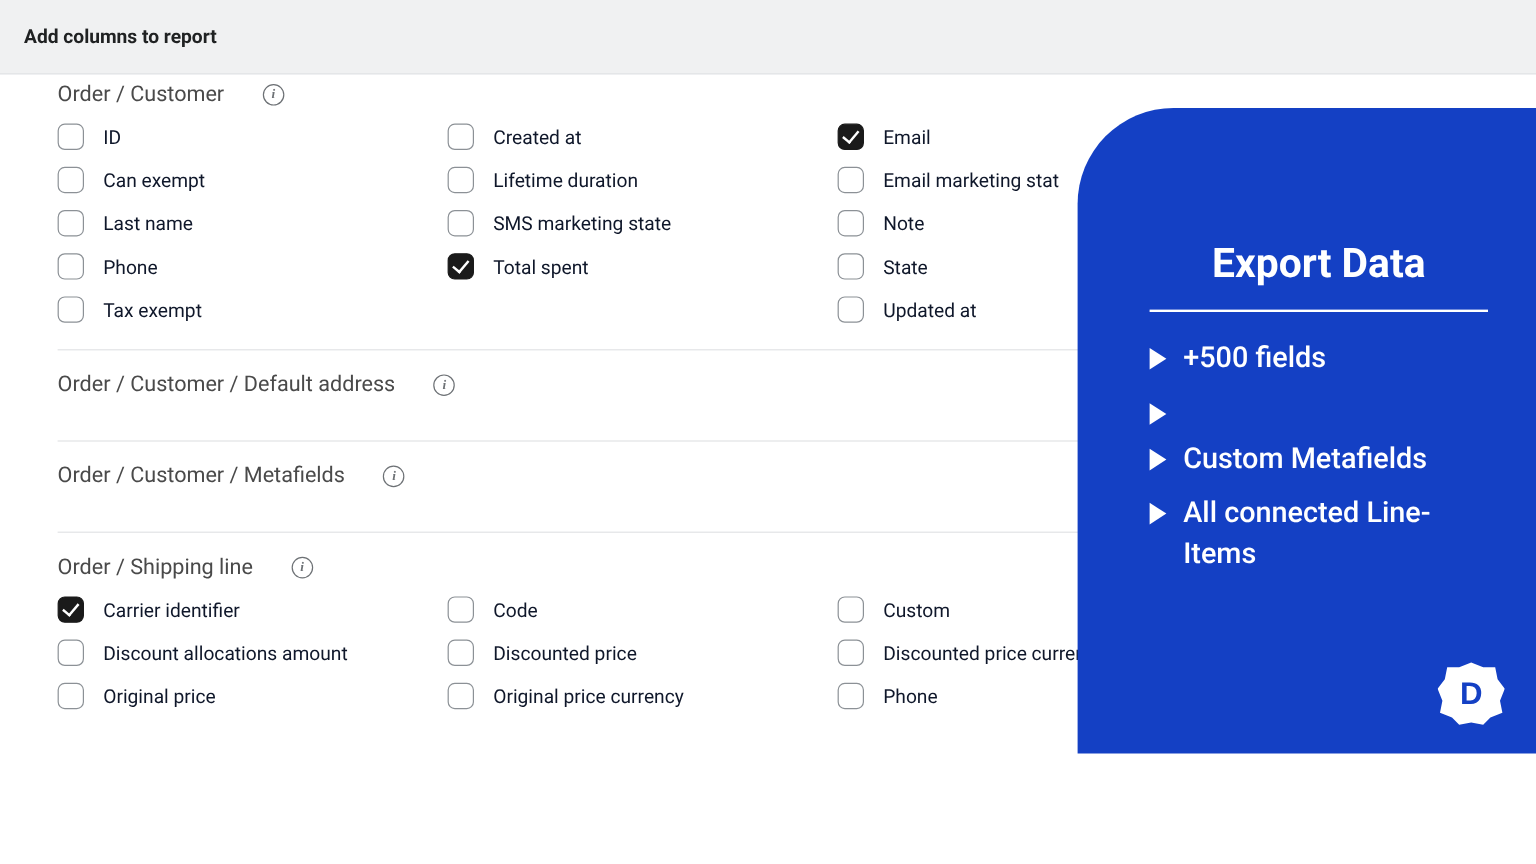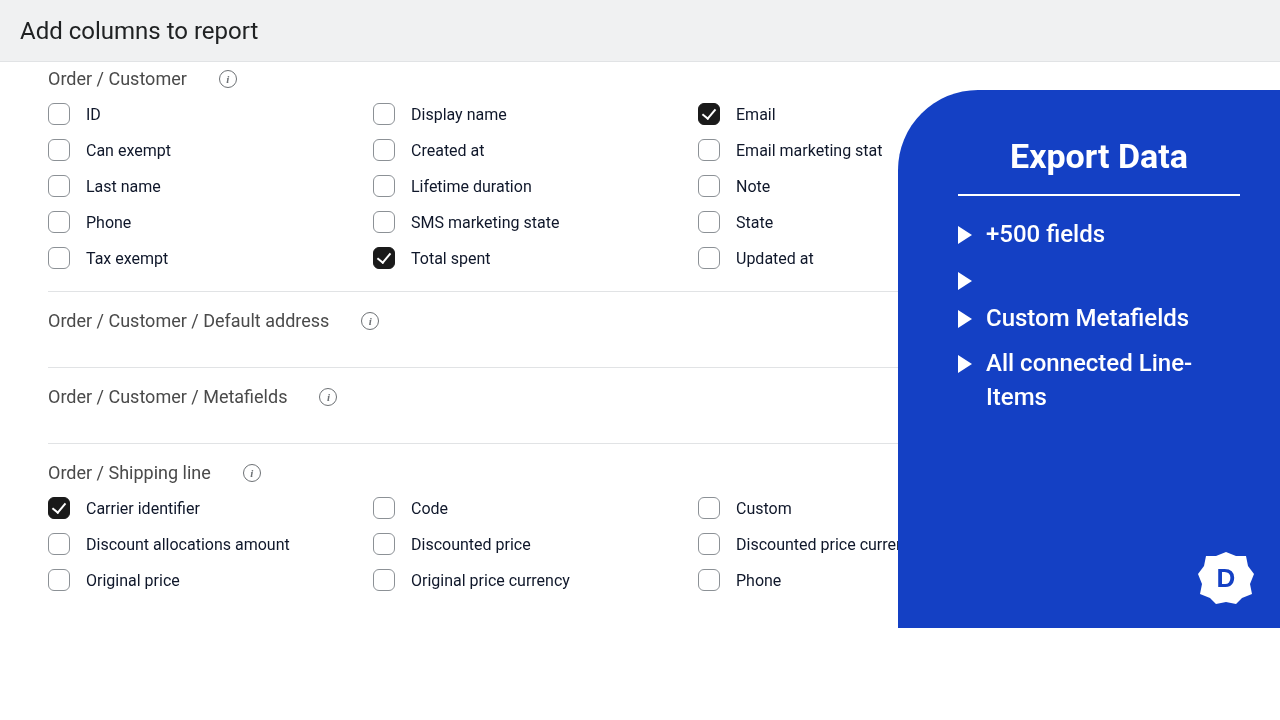--- a/index.html
+++ b/index.html
@@ -1,31 +1,31 @@
 <!DOCTYPE html>
 <html><head>
 <meta charset="utf-8">
 <style>
   * { box-sizing: border-box; margin: 0; padding: 0; }
   html, body { width: 1280px; height: 720px; font-family: -apple-system, BlinkMacSystemFont, "Segoe UI", Roboto, sans-serif; background: #fff; color: #202223; overflow: hidden; }
   .header { height: 62px; background: #f0f1f2; border-bottom: 1px solid #e1e3e5; display: flex; align-items: center; padding: 0 20px; }
-  .header h1 { font-size: 24px; font-weight: 400; color: #202223; }
+  .header h1 { font-size: 16px; font-weight: 700; color: #202223; }
   .content { padding: 0 48px; height: calc(720px - 62px); overflow: hidden; }
   .section-header { display: flex; align-items: center; gap: 32px; color: #4a4a4a; font-size: 18px; padding: 18px 0 14px 0; }
   .section-header.tight { padding-top: 6px; }
   .info-icon { width: 18px; height: 18px; border: 1.5px solid #6d7175; border-radius: 50%; display: inline-flex; align-items: center; justify-content: center; font-size: 11px; font-weight: 700; color: #6d7175; font-family: Georgia, serif; font-style: italic; }
   .grid { display: grid; grid-template-columns: 325px 325px 1fr; gap: 0; }
   .col { display: flex; flex-direction: column; gap: 14px; }
   .check-row { display: flex; align-items: center; gap: 16px; }
   .checkbox { width: 22px; height: 22px; border: 1.5px solid #8c9196; border-radius: 6px; background: #fff; flex-shrink: 0; position: relative; cursor: pointer; }
   .checkbox.checked { background: #1a1a1a; border-color: #1a1a1a; }
   .checkbox.checked::after { content: ""; position: absolute; left: 6px; top: 2px; width: 6px; height: 11px; border: solid #fff; border-width: 0 2.5px 2.5px 0; transform: rotate(40deg); }
   .check-label { font-size: 16px; color: #0f172a; }
   hr.divider { border: none; border-top: 1px solid #e1e3e5; margin: 22px 0 0 0; }
-  .promo { position: absolute; top: 90px; right: 0; width: 382px; height: 538px; background: #1440c4; border-top-left-radius: 80px; color: #fff; padding: 46px 40px 20px 60px; }
+  .promo { position: absolute; top: 90px; right: 0; width: 382px; height: 538px; background: #1440c4; border-top-left-radius: 80px; color: #fff; padding: 110px 40px 20px 60px; }
   .promo h2 { font-size: 34px; font-weight: 700; text-align: center; }
   .promo-underline { border: none; border-top: 2px solid #fff; margin: 18px 0 22px 0; }
   .promo-list { list-style: none; display: flex; flex-direction: column; gap: 12px; }
   .promo-list li { display: flex; align-items: flex-start; gap: 14px; font-size: 24px; font-weight: 500; line-height: 1.4; }
   .triangle { display: inline-block; width: 0; height: 0; border-top: 9px solid transparent; border-bottom: 9px solid transparent; border-left: 14px solid #fff; margin-top: 8px; flex-shrink: 0; }
   .badge { position: absolute; bottom: 22px; right: 26px; width: 56px; height: 56px; }
   .badge svg { width: 56px; height: 56px; }
 </style>
 </head>
 <body>
@@ -60,24 +60,20 @@
           <span class="check-label">Phone</span>
         </div>
       <div class="check-row">
           <div class="checkbox"></div>
           <span class="check-label">Tax exempt</span>
         </div>
     </div>
     <div class="col">
       <div class="check-row">
           <div class="checkbox"></div>
-          <span class="check-label">Display name</span>
-        </div>
-      <div class="check-row">
-          <div class="checkbox"></div>
           <span class="check-label">Created at</span>
         </div>
       <div class="check-row">
           <div class="checkbox"></div>
           <span class="check-label">Lifetime duration</span>
         </div>
       <div class="check-row">
           <div class="checkbox"></div>
           <span class="check-label">SMS marketing state</span>
         </div>

